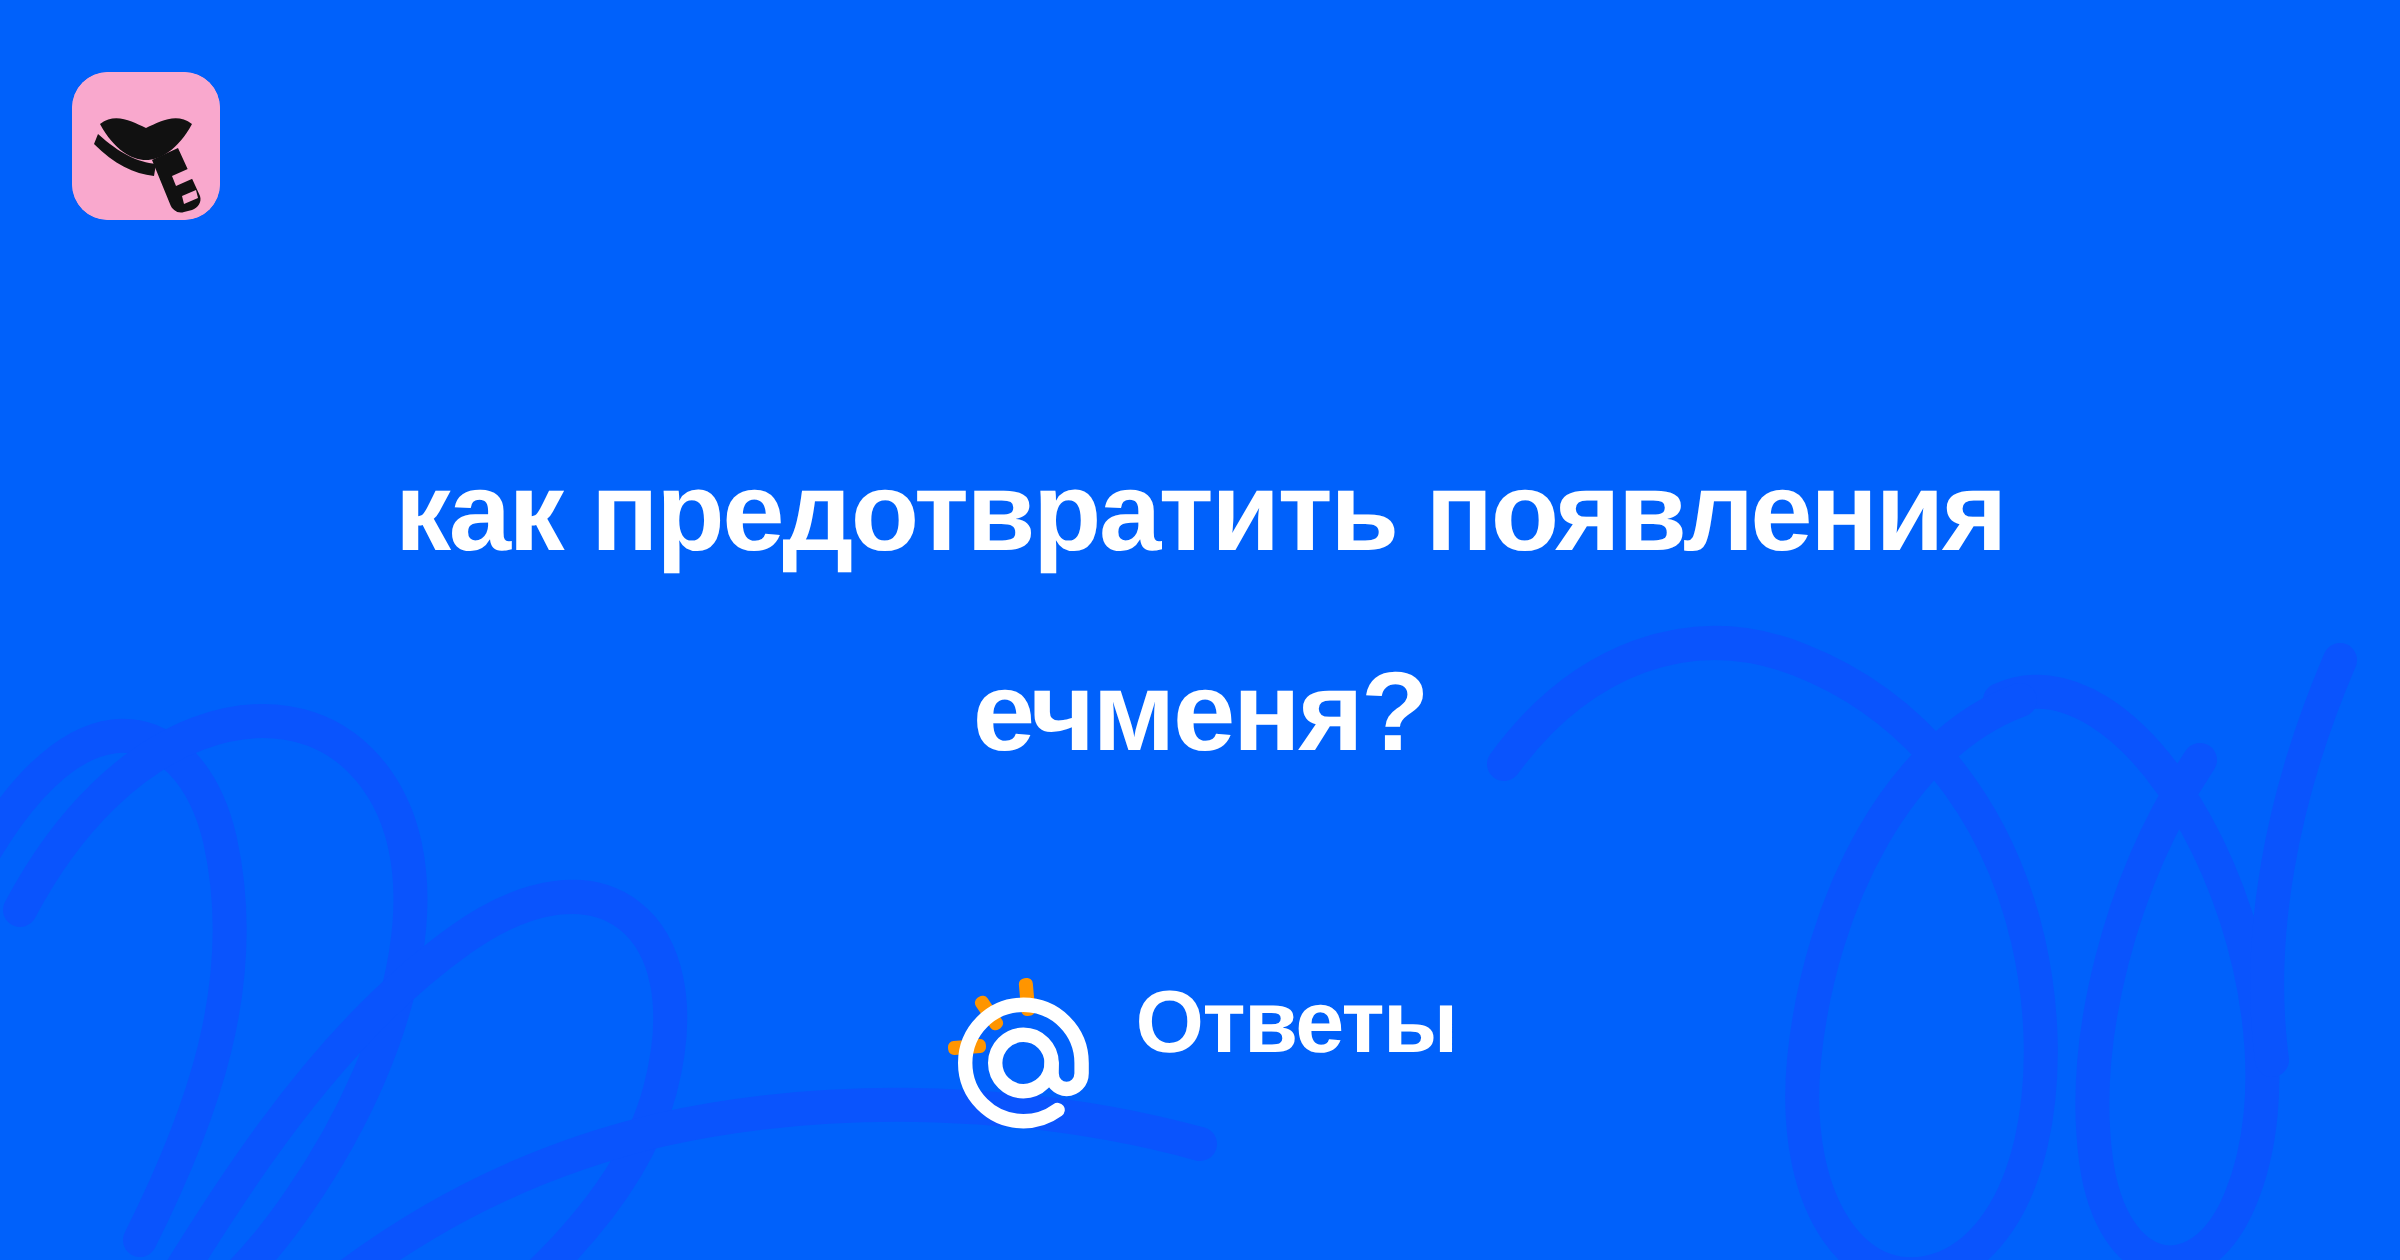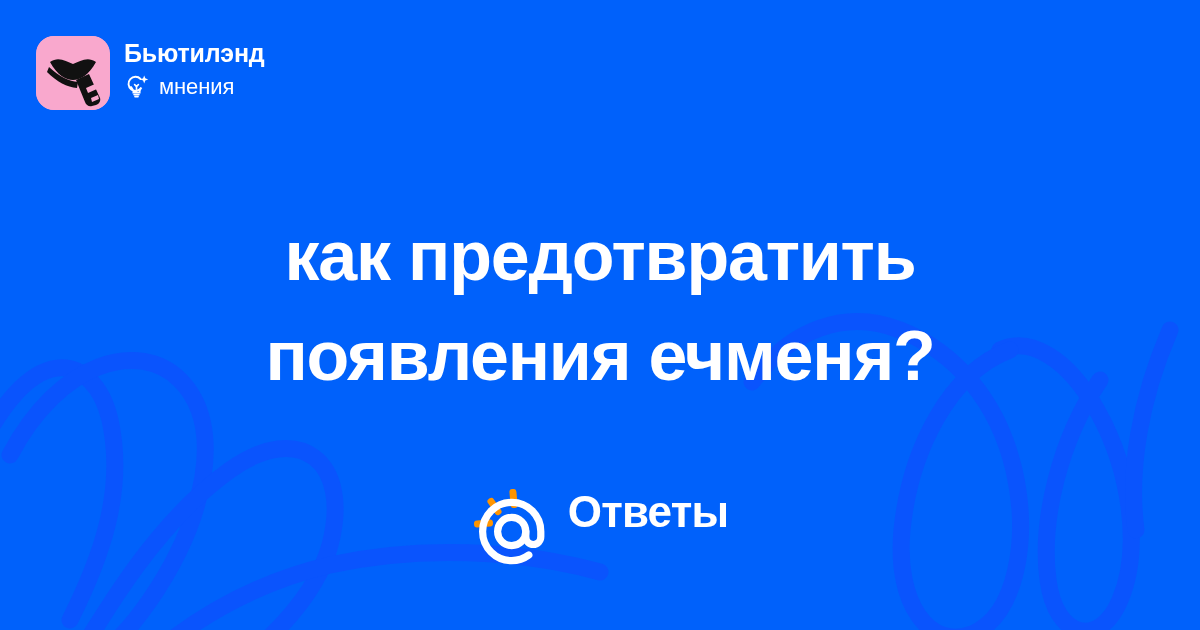--- a/index.html
+++ b/index.html
@@ -94,21 +94,21 @@
     left: 0;
     top: 206px;
     width: 1200px;
     padding: 0 150px;
     box-sizing: border-box;
     text-align: center;
   }
 
   .title {
     color: #ffffff;
-    font-size: 70px;
+    font-size: 56px;
     line-height: 100px;
     font-weight: 700;
     letter-spacing: -1.2px;
     margin: 0;
     word-wrap: break-word;
   }
 
   
   .footer-lockup {
     position: absolute;
@@ -162,34 +162,20 @@
       <rect x="0" y="0" width="74" height="74" rx="18" fill="#f9a8cd"></rect>
       <g fill="#111111">
         <path d="M14 26 C22 20 30 25 37 28 C44 25 52 20 60 26 C53 39 44 44 37 44 C30 44 21 39 14 26 Z"></path>
         <path d="M13 31 C24 41 33 45 42 46 L41 52 C31 51 21 46 11 36 Z"></path>
         <path d="M40 44 L53 38 L64 62 C65 65 63 68 60 69 L56 70 C53 71 50 69 49 66 Z"></path>
         <path d="M50 52 L59 48 L61 53 L52 57 Z" fill="#f9a8cd"></path>
         <path d="M55 62 L62 59 L63 63 L56 66 Z" fill="#f9a8cd"></path>
       </g>
     </svg>
 
-    <div class="brand-texts">
-      <div class="brand-name">Бьютилэнд</div>
-      <div class="brand-sub">
-        <svg class="brand-sub-icon" viewBox="0 0 26 26" xmlns="http://www.w3.org/2000/svg" aria-hidden="true">
-          <path d="M16.6 5.0 A7 7 0 1 0 17.4 13.6 C16.4 15.1 15.6 16.0 15.6 17.5 L15.6 18.6 L9.4 18.6 L9.4 17.5 C9.4 15.6 8.0 14.6 7.0 13.0" fill="none" stroke="#ffffff" stroke-width="1.9" stroke-linecap="round"></path>
-          <path d="M10.2 20.6 L14.8 20.6" fill="none" stroke="#ffffff" stroke-width="1.9" stroke-linecap="round"></path>
-          <path d="M11.1 22.6 L13.9 22.6" fill="none" stroke="#ffffff" stroke-width="1.9" stroke-linecap="round"></path>
-          <path d="M12.5 12.2 L12.5 15.2" fill="none" stroke="#ffffff" stroke-width="1.6" stroke-linecap="round"></path>
-          <path d="M10.6 10.6 L12.5 12.3 L14.4 10.6" fill="none" stroke="#ffffff" stroke-width="1.6" stroke-linecap="round" stroke-linejoin="round"></path>
-          <path d="M20.2 1.4 L21.3 4.3 L24.2 5.4 L21.3 6.5 L20.2 9.4 L19.1 6.5 L16.2 5.4 L19.1 4.3 Z" fill="#ffffff"></path>
-        </svg>
-        <div class="brand-sub-label">мнения</div>
-      </div>
-    </div>
   </div>
 
   <div class="title-wrap">
     <h1 class="title">как предотвратить появления ечменя?</h1>
   </div>
 
   <div class="footer-lockup">
     <svg class="at-icon" viewBox="0 0 82 78" xmlns="http://www.w3.org/2000/svg" aria-hidden="true">
       <g fill="#ff9500">
         <rect x="38" y="0" width="7" height="19" rx="3" transform="rotate(-5 41.5 9.5)"></rect>

